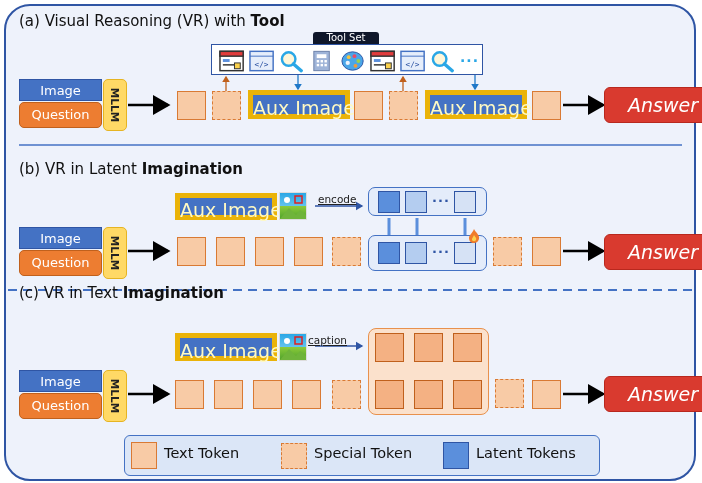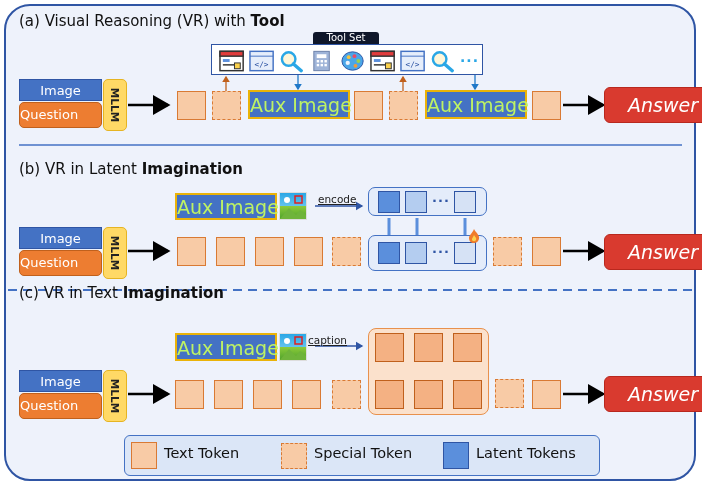--- a/index.html
+++ b/index.html
@@ -7,32 +7,32 @@
          font-family:"DejaVu Sans", sans-serif; }
   #frame { position:absolute; left:4px; top:4px; width:692px; height:477px;
            box-sizing:border-box; border:2.5px solid #2f55a4; border-radius:26px;
            background:#eef2fb; }
   .abs { position:absolute; }
   .title { font-size:15px; color:#111; white-space:nowrap; }
   .title b { font-weight:bold; }
   .in-img { background:#4472c4; color:#fff; font-size:13px; text-align:center;
             line-height:22px; width:83px; height:22px; border:1px solid #2f55a4;
             box-sizing:border-box; }
-  .in-q { background:#ed7d31; color:#fff; font-size:13px; text-align:left;
+  .in-q { background:#ed7d31; color:#fff; font-size:13px; text-align:center;
           line-height:24px; width:83px; height:26px; border-radius:5px;
           border:1px solid #c0601c; box-sizing:border-box; }
   .mllm { width:24px; height:52px; background:#ffd966; border:1px solid #e6b422;
           border-radius:5px; box-sizing:border-box; }
   .mllm span { position:absolute; left:50%; top:50%; font-size:10.5px; font-weight:bold;
                color:#222; transform:translate(-50%,-50%) rotate(90deg); white-space:nowrap; }
   .tok { width:29px; height:29px; background:#f8cba6; border:1.5px solid #d97a34;
          box-sizing:border-box; }
   .tok.special { border-style:dashed; }
   .tok.dark { background:#f4b183; border-color:#c0601c; }
-  .aux { background:#4472c4; color:#bef264; border:2px solid #eab308; box-sizing:border-box;
+  .aux { background:#4472c4; color:#fef9c3; border:5px solid #eab308; box-sizing:border-box;
          font-size:19px; text-align:center; white-space:nowrap; }
   .answer { width:118px; height:36px; background:#d93a2f; border:1px solid #b8281e;
             border-radius:6px; color:#fff; font-size:19px; font-style:italic;
             text-align:center; line-height:34px; box-sizing:border-box; }
   .lat { width:22px; height:22px; border:1.5px solid #2f55a4; box-sizing:border-box; }
   .lat.l1 { background:#5b8fdc; }
   .lat.l2 { background:#b4cdf0; }
   .lat.l3 { background:#d6e2f5; }
   .latbox { border:1.5px solid #4472c4; border-radius:7px; background:#e4ecfa;
             box-sizing:border-box; }

